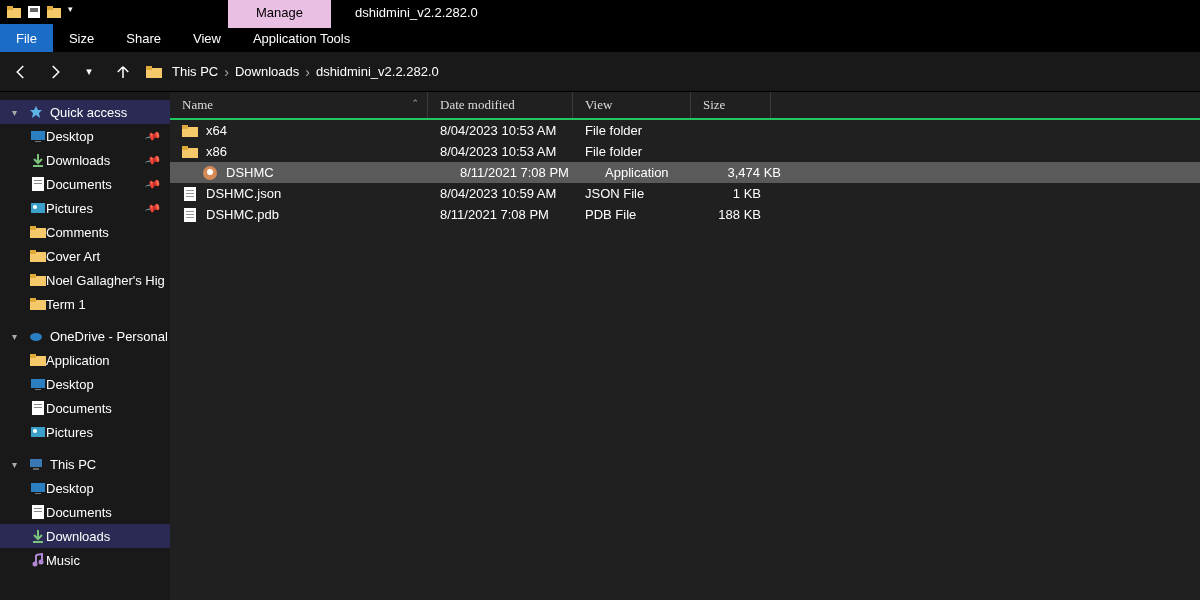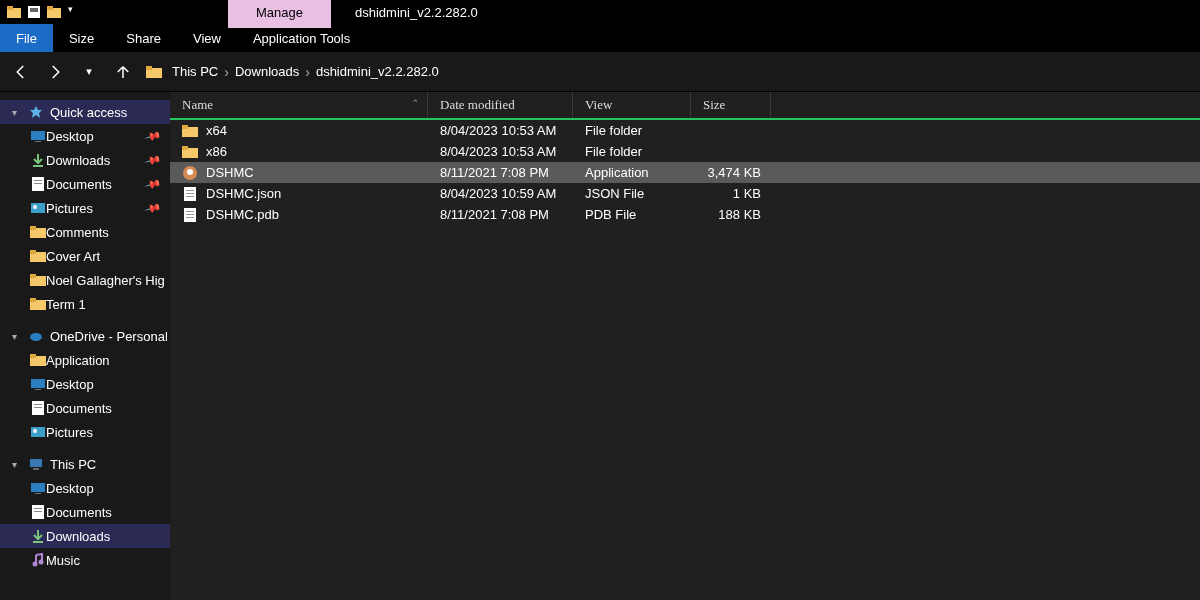--- a/index.html
+++ b/index.html
@@ -30,21 +30,21 @@
   .content { flex:1; background:#202020; display:flex; flex-direction:column; }
   .cols { display:flex; height:28px; align-items:center; border-bottom:2px solid #22c55e; color:#ddd; font-size:13px;font-family:Liberation Serif, serif; }
   .col { padding-left:12px; border-right:1px solid #3a3a3a; height:100%; display:flex; align-items:center; position:relative; }
   .col.name { width:258px; }
   .col.date { width:145px; }
   .col.type { width:118px; }
   .col.size { width:80px; justify-content:flex-start; }
   .sort-caret { position:absolute; right:8px; top:6px; font-size:9px; color:#aaa; }
   .rows { }
   .row { display:flex; height:21px; align-items:center; color:#fff; font-size:13px; }
-  .row.sel { background:#5a5a5a; }
+  .row.sel { background:#5a5a5a;padding-left:20px; }
   .cell { padding-left:12px; display:flex; align-items:center; gap:8px; }
   .cell.name { width:258px; }
   .cell.date { width:145px; }
   .cell.type { width:118px; }
   .cell.size { width:80px; justify-content:flex-end; padding-right:10px; }
   .file-ic { width:16px; height:16px; display:flex; align-items:center; justify-content:center; }
   .label { white-space:nowrap; overflow:hidden; text-overflow:ellipsis; }
   svg { display:block; }
 </style>
 </head>

